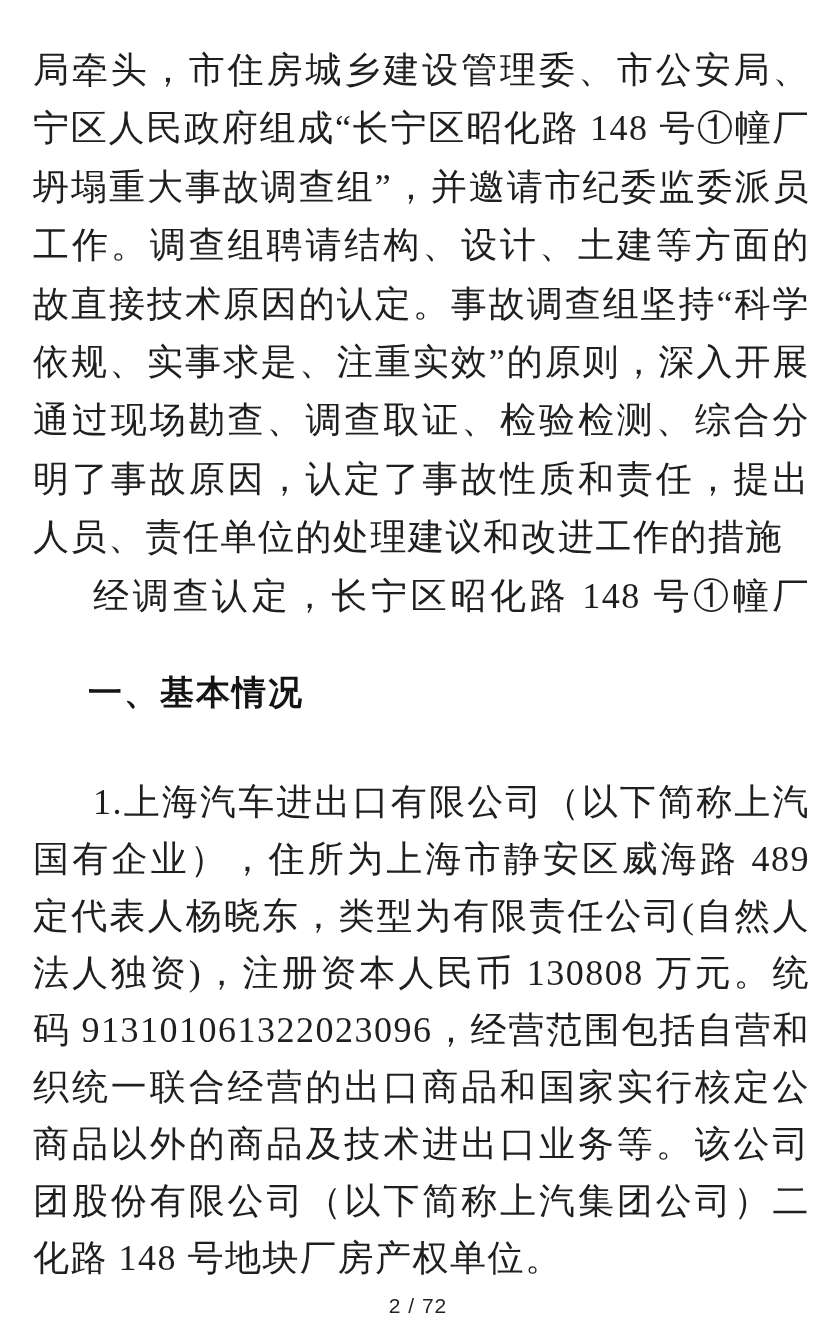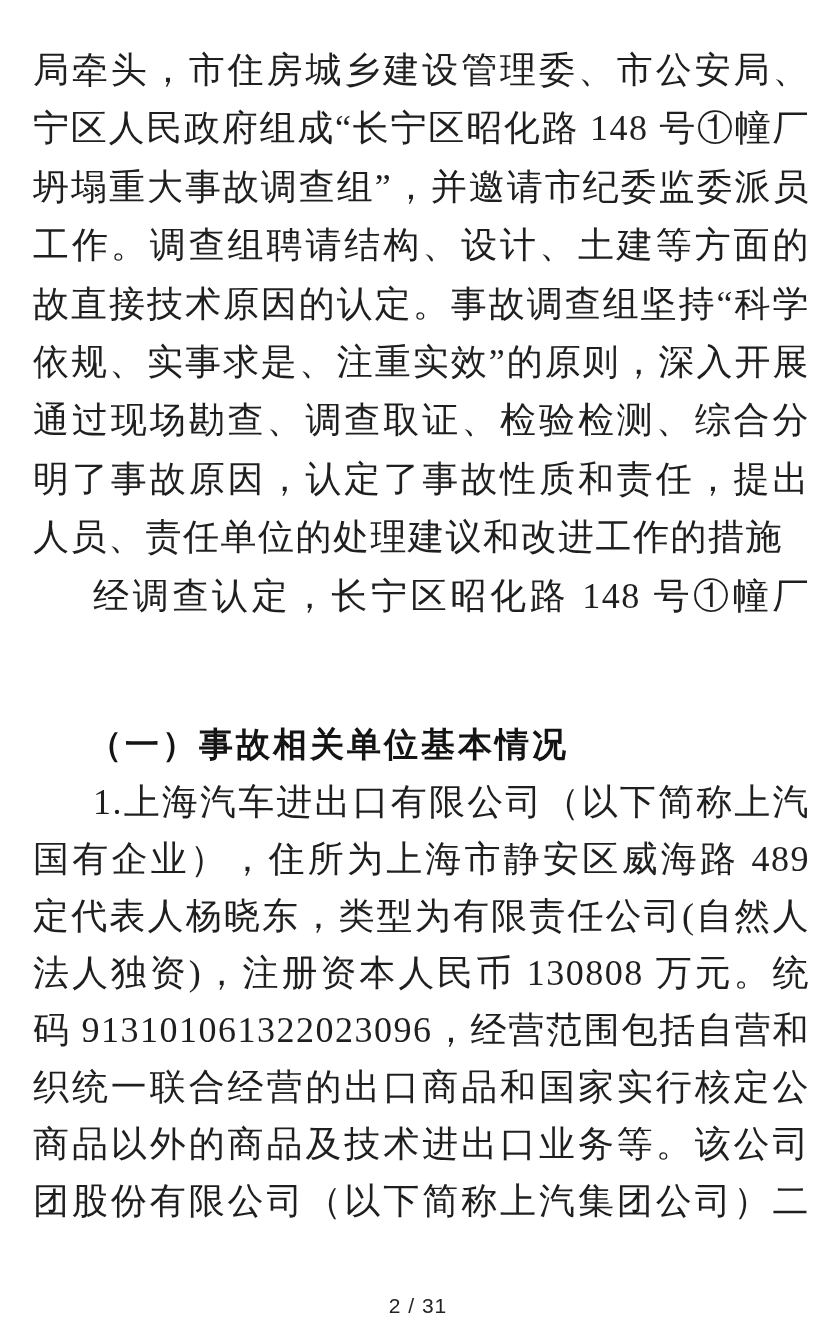--- a/index.html
+++ b/index.html
@@ -90,29 +90,30 @@
       <div class="bline just">依规、实事求是、注重实效”的原则，深入开展调查工作。</div>
       <div class="bline just">通过现场勘查、调查取证、检验检测、综合分析等工作，查</div>
       <div class="bline just">明了事故原因，认定了事故性质和责任，提出了对有关责任</div>
       <div class="bline">人员、责任单位的处理建议和改进工作的措施建议。</div>
     </div>
     <div>
       <div class="bline just indent">经调查认定，长宁区昭化路 148 号①幢厂房“5·16”坍</div>
     </div>
   </div>
 
+  <div class="h1">一、基本情况</div>
 
-  <div class="h2">（一）事故相关单位基本情况</div>
 
   <div class="block" style="top:774px">
     <div class="cline just indent">1.上海汽车进出口有限公司（以下简称上汽进出口公司，</div>
     <div class="cline just">国有企业），住所为上海市静安区威海路 489 号 7—8 层，法</div>
     <div class="cline just">定代表人杨晓东，类型为有限责任公司(自然人投资或控股的</div>
     <div class="cline just">法人独资)，注册资本人民币 130808 万元。统一社会信用代</div>
     <div class="cline just">码 913101061322023096，经营范围包括自营和代理除国家组</div>
     <div class="cline just">织统一联合经营的出口商品和国家实行核定公司经营的进口</div>
     <div class="cline just">商品以外的商品及技术进出口业务等。该公司为上海汽车集</div>
     <div class="cline just">团股份有限公司（以下简称上汽集团公司）二级子公司，为昭</div>
+    <div class="cline">化路 148 号地块厂房产权单位。</div>
   </div>
 
-  <div class="footer">2 / 31</div>
+  <div class="footer">2 / 72</div>
 
 </div>
 
 </body></html>

